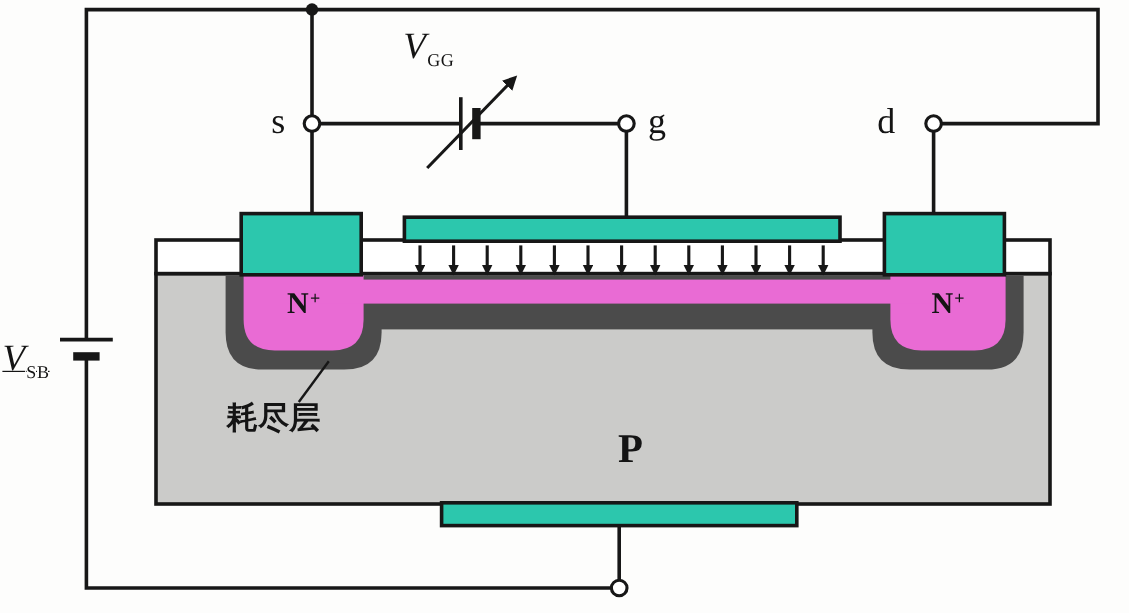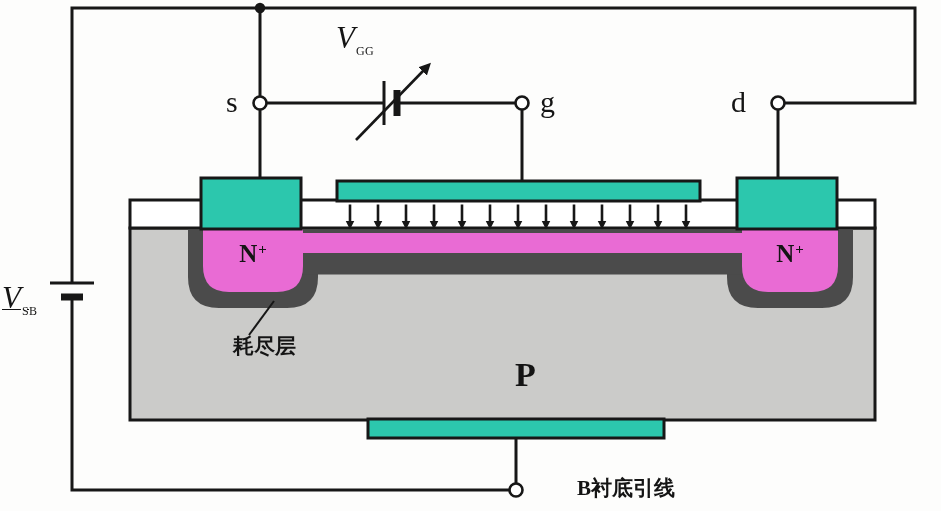--- a/index.html
+++ b/index.html
@@ -24,24 +24,24 @@
   .magenta path,.magenta rect{fill:var(--n-region-magenta,#e96bd4);}
   .contact{fill:var(--electrode-teal,#2cc7ad);stroke:var(--wire,#171717);stroke-width:3;}
   .field-arrows line{stroke:var(--wire,#171717);stroke-width:2.6;}
   .pointer{stroke:var(--wire,#171717);stroke-width:2;}
   .term{fill:#ffffff;stroke:var(--wire,#171717);stroke-width:2.6;}
 
   
   .lbl{position:absolute;color:#141414;line-height:1;white-space:nowrap;}
   .term-lbl{font-size:30px;}
   .vsym{font-style:italic;font-size:31px;}
-  .vsub{font-size:12px;position:relative;top:7px;margin-left:1px;letter-spacing:.5px;}
+  .vsub{font-size:15px;position:relative;top:7px;margin-left:1px;letter-spacing:.5px;}
   .nplus{font-size:25px;font-weight:600;text-align:center;}
   .nsup{font-size:15px;position:relative;top:-8px;margin-left:1px;}
-  .cjk{font-size:21px;font-weight:600;margin-left:44px;}
+  .cjk{font-size:26px;font-weight:600;}
   .plab{font-size:34px;font-weight:700;}
 </style>
 </head>
 <body>
 
 <div class="stage">
 
   <svg class="layer" width="941" height="511" viewBox="0 0 941 511" aria-hidden="true">
     <defs>
       <marker id="ah-s" markerWidth="10" markerHeight="10" refX="1.5" refY="4.5" orient="auto" markerUnits="userSpaceOnUse">
@@ -141,15 +141,14 @@
   </div>
 
   <div class="lbl nplus" style="left:742px;top:241px;width:96px;">
     <span>N</span><span class="nsup">+</span>
   </div>
 
   <div class="lbl cjk" style="left:189px;top:336px;">耗尽层</div>
 
   <div class="lbl plab" style="left:515px;top:358px;">P</div>
 
-  <div class="lbl cjk" style="left:533px;top:478px;">B衬底引线</div>
 
 </div>
 
 </body></html>

